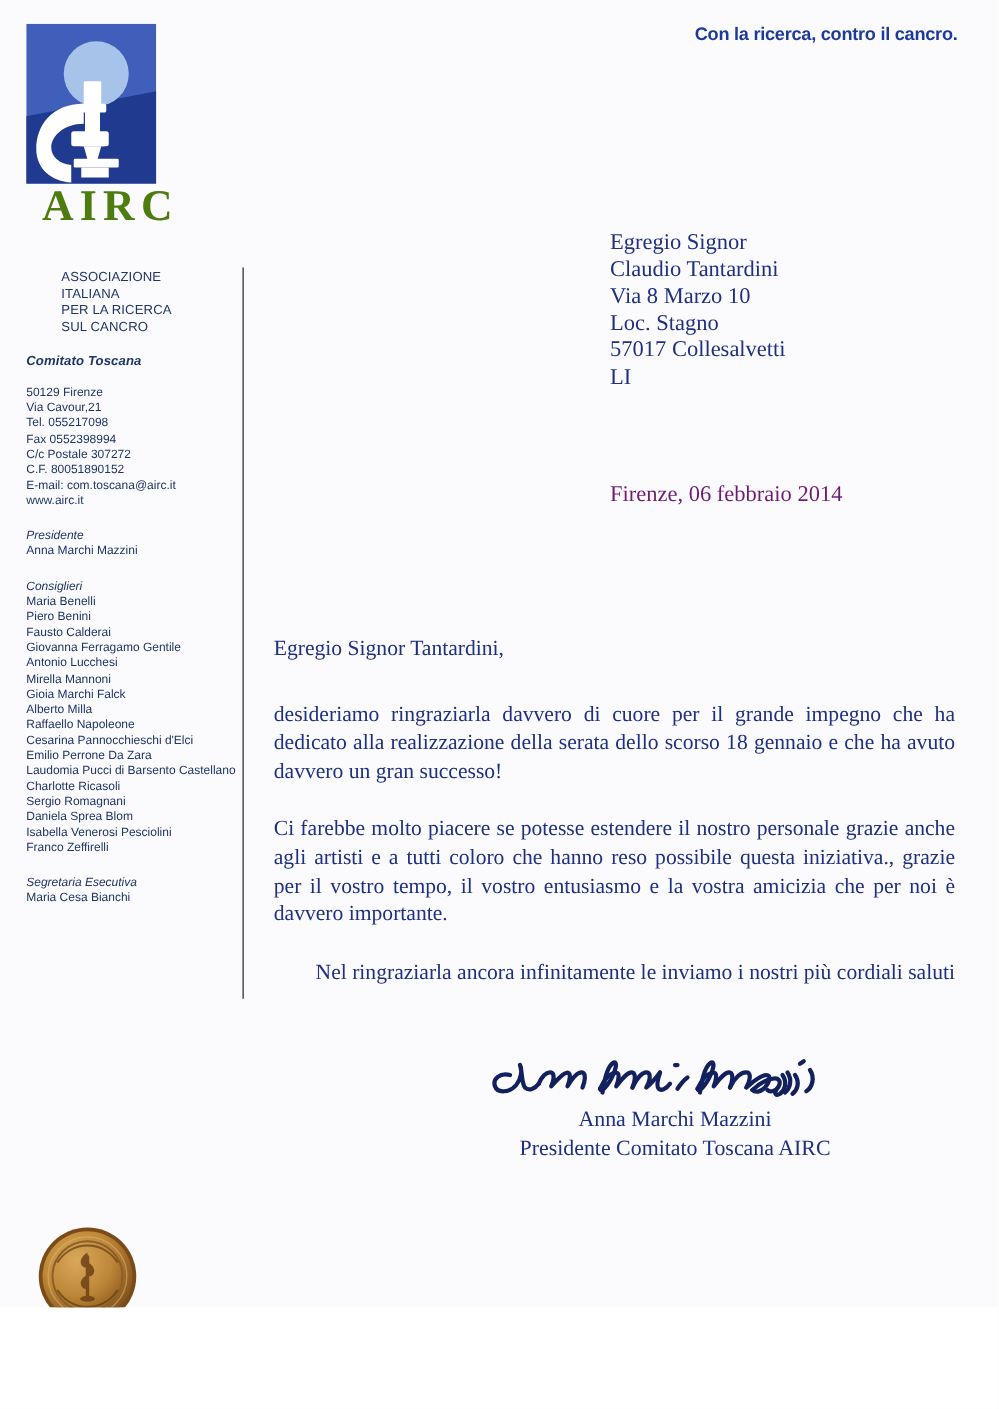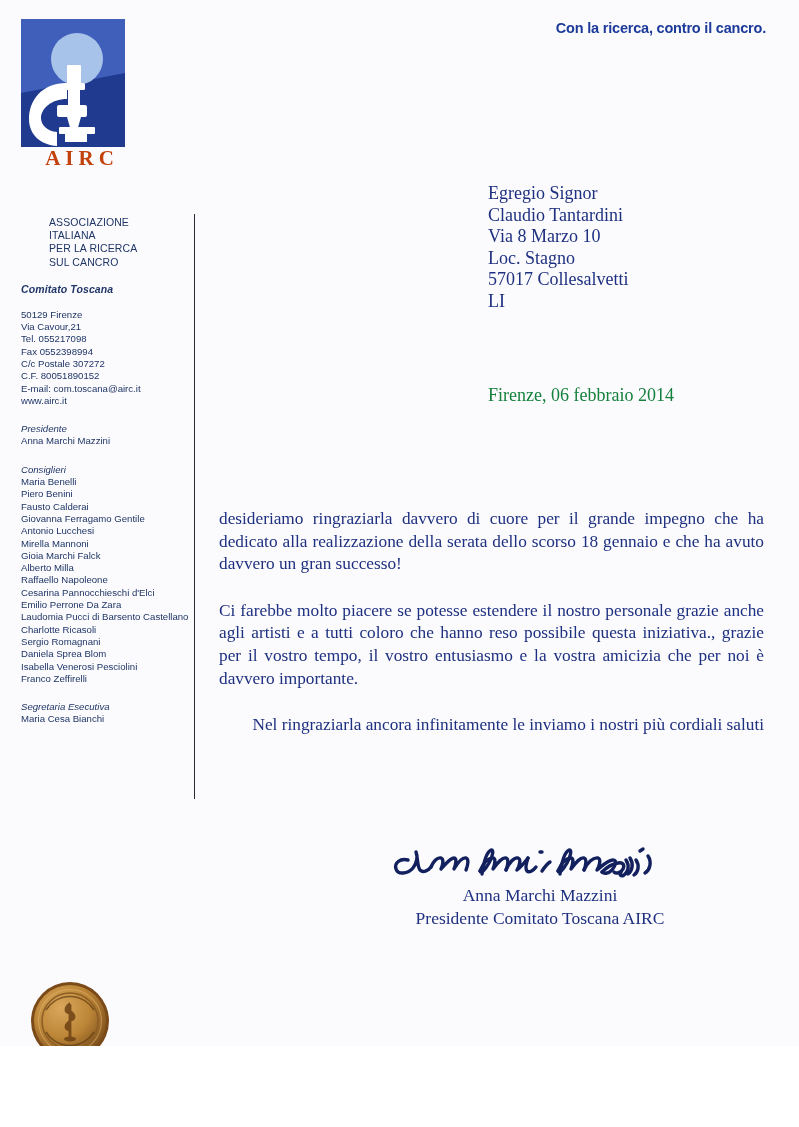--- a/index.html
+++ b/index.html
@@ -44,26 +44,26 @@
     left: 0;
     top: 0;
     width: 104px;
     height: 128px;
   }
   .logo-word {
     position: absolute;
     left: 0;
     top: 128px;
     width: 122px;
-    text-align: center;
-    font-family: "Liberation Serif", serif;
-    font-size: 21px;
+    text-align: right;
+    font-family: "Liberation Serif", serif;
+    font-size: 35px;
     font-weight: bold;
     letter-spacing: 5px;
-    color: #c2410c;
+    color: #4d7c0f;
     line-height: 1.05;
   }
 
   
   .vrule {
     position: absolute;
     left: 194px;
     top: 214px;
     width: 1.4px;
     height: 585px;
@@ -117,21 +117,21 @@
     font-size: 18px;
     line-height: 21.5px;
     color: #1e3080;
   }
   .dateline {
     position: absolute;
     left: 488px;
     top: 385px;
     font-family: "Liberation Serif", serif;
     font-size: 18px;
-    color: #15803d;
+    color: #701a75;
   }
   .letter {
     position: absolute;
     left: 219px;
     top: 508px;
     width: 545px;
     font-family: "Liberation Serif", serif;
     font-size: 17.3px;
     line-height: 22.6px;
     color: #1e3080;
@@ -272,20 +272,21 @@
     <div>Claudio Tantardini</div>
     <div>Via 8 Marzo 10</div>
     <div>Loc. Stagno</div>
     <div>57017 Collesalvetti</div>
     <div>LI</div>
   </div>
 
   <div class="dateline">Firenze, 06 febbraio 2014</div>
 
   <div class="letter">
+    <p class="salutation">Egregio Signor Tantardini,</p>
     <p class="para">desideriamo ringraziarla davvero di cuore per il grande impegno che ha dedicato alla realizzazione della serata dello scorso 18 gennaio e che ha avuto davvero un gran successo!</p>
     <p class="para">Ci farebbe molto piacere se potesse estendere il nostro personale grazie anche agli artisti e a tutti coloro che hanno reso possibile questa iniziativa., grazie per il vostro tempo, il vostro entusiasmo e la vostra amicizia che per noi è davvero importante.</p>
     <p class="para last">Nel ringraziarla  ancora infinitamente   le inviamo i nostri più cordiali saluti</p>
   </div>
 
   <div class="sig-block">
     <svg class="sig-svg" width="300" height="46" viewBox="0 0 300 46">
       <g fill="none" stroke="#12205e" stroke-width="3.4" stroke-linecap="round" stroke-linejoin="round">
         <path d="M18,22 C10,20 4,25 6,31 C8,37 18,36 23,30 C27,25 28,18 26,14 C28,20 27,28 30,32 C33,35 38,33 41,29"></path>
         <path d="M41,29 C43,24 47,19 51,20 C54,21 53,27 51,31 C55,27 60,20 64,20 C67,20 66,26 64,31 C67,26 72,19 76,20 C79,21 78,27 76,32"></path>

